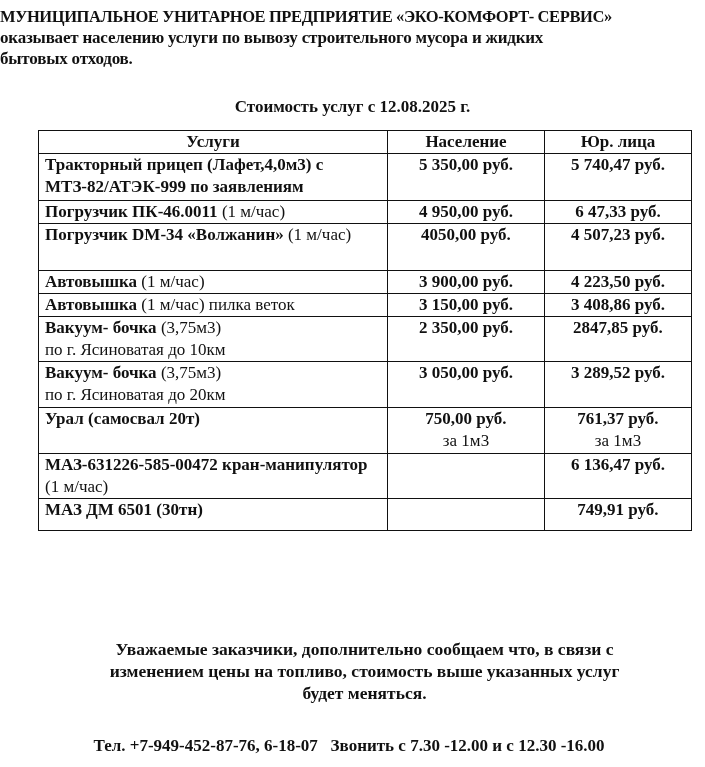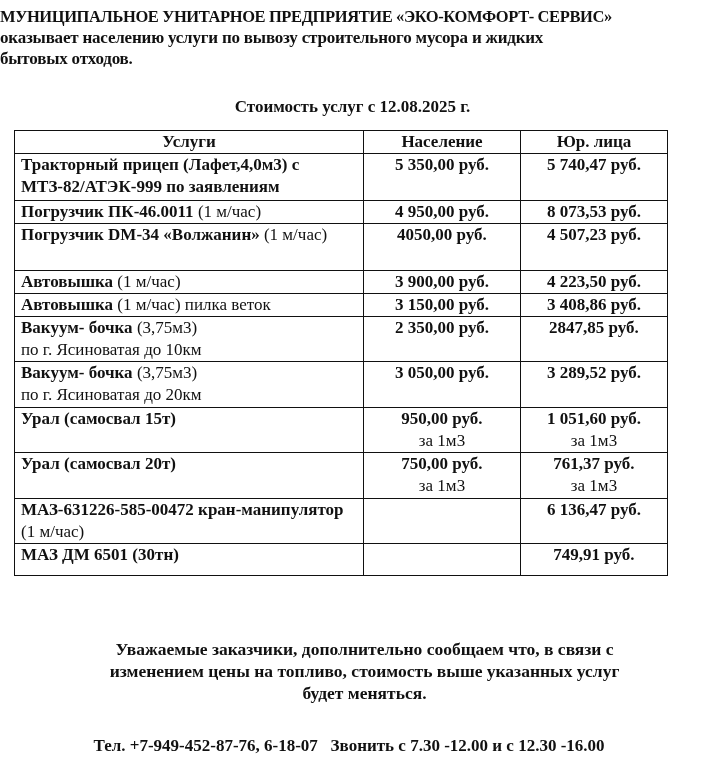--- a/index.html
+++ b/index.html
@@ -12,21 +12,21 @@
     position: absolute; left: 0; top: 6px; width: 705px;
     text-align: left; font-weight: bold; font-size: 17px; line-height: 21px;
     letter-spacing: -0.2px;
   }
   .header .org { font-size: 16.5px; letter-spacing: -0.4px; }
   .price-date {
     position: absolute; left: 0; top: 97px; width: 705px;
     text-align: center; font-weight: bold; font-size: 17px;
   }
   table.prices {
-    position: absolute; left: 14px; top: 130px;
+    position: absolute; left: 38px; top: 130px;
     width: 653px; border-collapse: collapse; table-layout: fixed;
     font-size: 17px; line-height: 22px;
   }
   table.prices td, table.prices th {
     border: 1.5px solid #111111; padding: 0 6px; vertical-align: top;
   }
   table.prices th { font-weight: bold; text-align: center; height: 22px; }
   col.c1 { width: 349px; }
   col.c2 { width: 157px; }
   col.c3 { width: 147px; }
@@ -81,21 +81,21 @@
   </thead>
   <tbody id="tbody">
       <tr class="r1">
         <td class="svc"><span class="b">Тракторный прицеп   (Лафет,4,0м3) с МТЗ-82/АТЭК-999 по заявлениям</span></td>
         <td class="price"><span>5 350,00 руб.</span></td>
         <td class="price"><span>5 740,47 руб.</span></td>
       </tr>
       <tr class="r2">
         <td class="svc"><span class="b">Погрузчик ПК-46.0011</span><span class="n"> (1 м/час)</span></td>
         <td class="price"><span>4 950,00 руб.</span></td>
-        <td class="price"><span>8 073,53 руб.</span></td>
+        <td class="price"><span>6 47,33 руб.</span></td>
       </tr>
       <tr class="r3">
         <td class="svc"><span class="b">Погрузчик DM-34 «Волжанин»</span><span class="n"> (1 м/час)</span></td>
         <td class="price"><span>4050,00 руб.</span></td>
         <td class="price"><span>4 507,23 руб.</span></td>
       </tr>
       <tr class="r4">
         <td class="svc"><span class="b">Автовышка</span><span class="n"> (1 м/час)</span></td>
         <td class="price"><span>3 900,00 руб.</span></td>
         <td class="price"><span>4 223,50 руб.</span></td>
@@ -107,25 +107,20 @@
       </tr>
       <tr class="r6">
         <td class="svc"><span class="b">Вакуум- бочка</span><span class="n"> (3,75м3)</span><span class="sub">по г. Ясиноватая до 10км</span></td>
         <td class="price"><span>2 350,00 руб.</span></td>
         <td class="price"><span>2847,85 руб.</span></td>
       </tr>
       <tr class="r7">
         <td class="svc"><span class="b">Вакуум- бочка</span><span class="n"> (3,75м3)</span><span class="sub">по г. Ясиноватая до 20км</span></td>
         <td class="price"><span>3 050,00 руб.</span></td>
         <td class="price"><span>3 289,52 руб.</span></td>
-      </tr>
-      <tr class="r8">
-        <td class="svc"><span class="b">Урал (самосвал 15т)</span></td>
-        <td class="price"><span>950,00 руб.</span><span class="sub">за 1м3</span></td>
-        <td class="price"><span>1 051,60 руб.</span><span class="sub">за 1м3</span></td>
       </tr>
       <tr class="r9">
         <td class="svc"><span class="b">Урал (самосвал 20т)</span></td>
         <td class="price"><span>750,00 руб.</span><span class="sub">за 1м3</span></td>
         <td class="price"><span>761,37 руб.</span><span class="sub">за 1м3</span></td>
       </tr>
       <tr class="r10">
         <td class="svc"><span class="b">МАЗ-631226-585-00472 кран-манипулятор</span><span class="n"> (1 м/час)</span></td>
         <td class="price"><span></span></td>
         <td class="price"><span>6 136,47 руб.</span></td>

